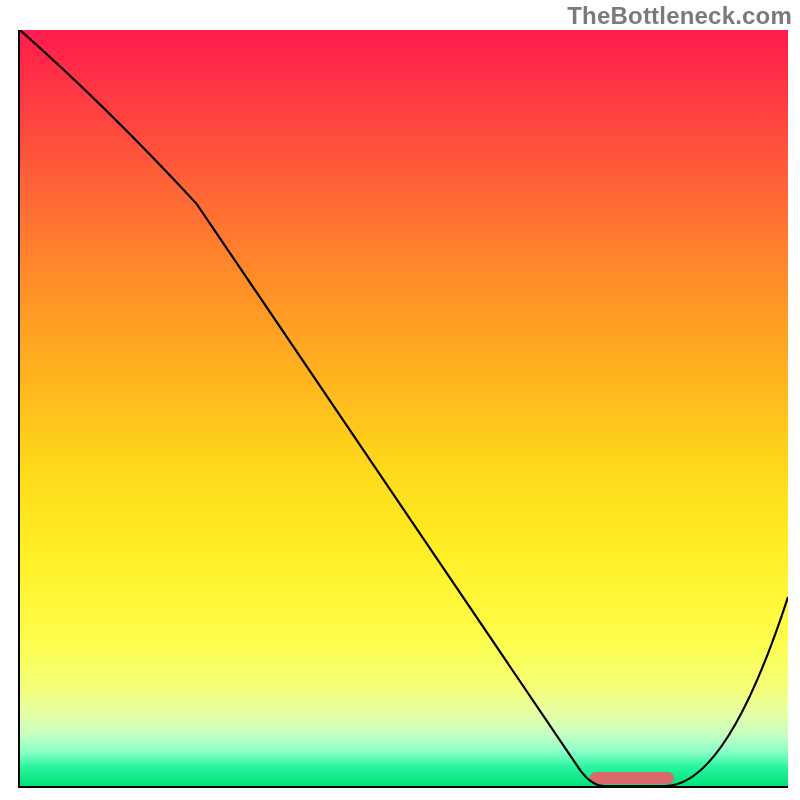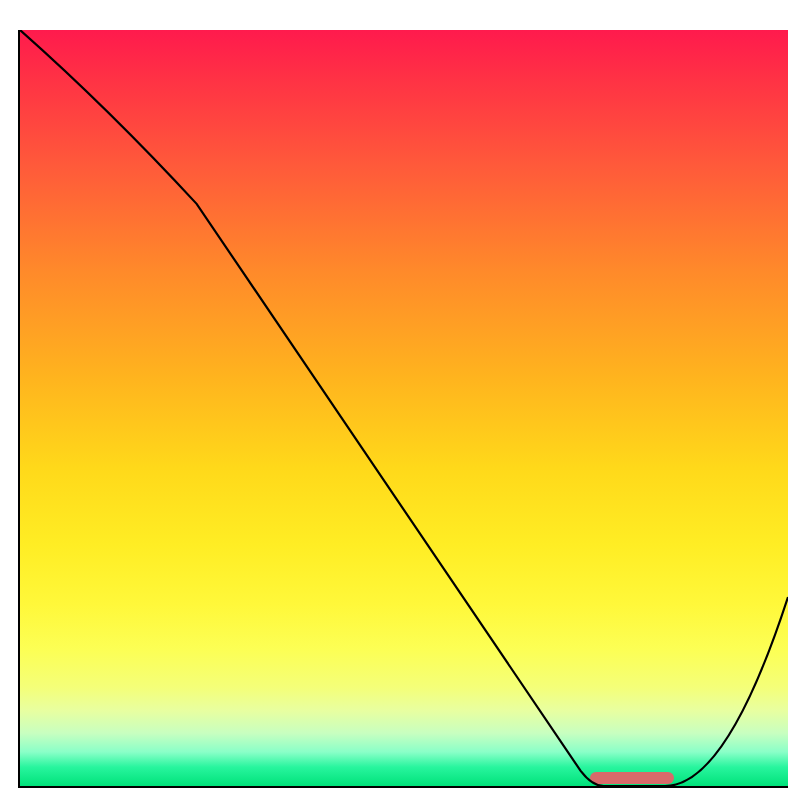--- a/index.html
+++ b/index.html
@@ -74,20 +74,21 @@
   svg.curve path {
     fill: none;
     stroke: #000;
     stroke-width: 2.2;
   }
 </style>
 </head>
 <body>
 
 <div class="wrap">
+  <div class="attribution">TheBottleneck.com</div>
 
   <div class="plot-area">
     <div class="gradient"></div>
 
     <div class="red-bar" style="left: 569.8px; width: 84.7px; bottom: 2px;"></div>
 
     <svg class="curve" viewBox="0 0 770 758" preserveAspectRatio="none">
       <path d="M 0 0 Q 88.55 78.45300000000002 177.1 174.34000000000003 L 562.1 742.84 Q 573.6500000000001 758 585.2 758 L 646.8 758 Q 708.4 758 770 568.5"></path>
     </svg>
   </div>

